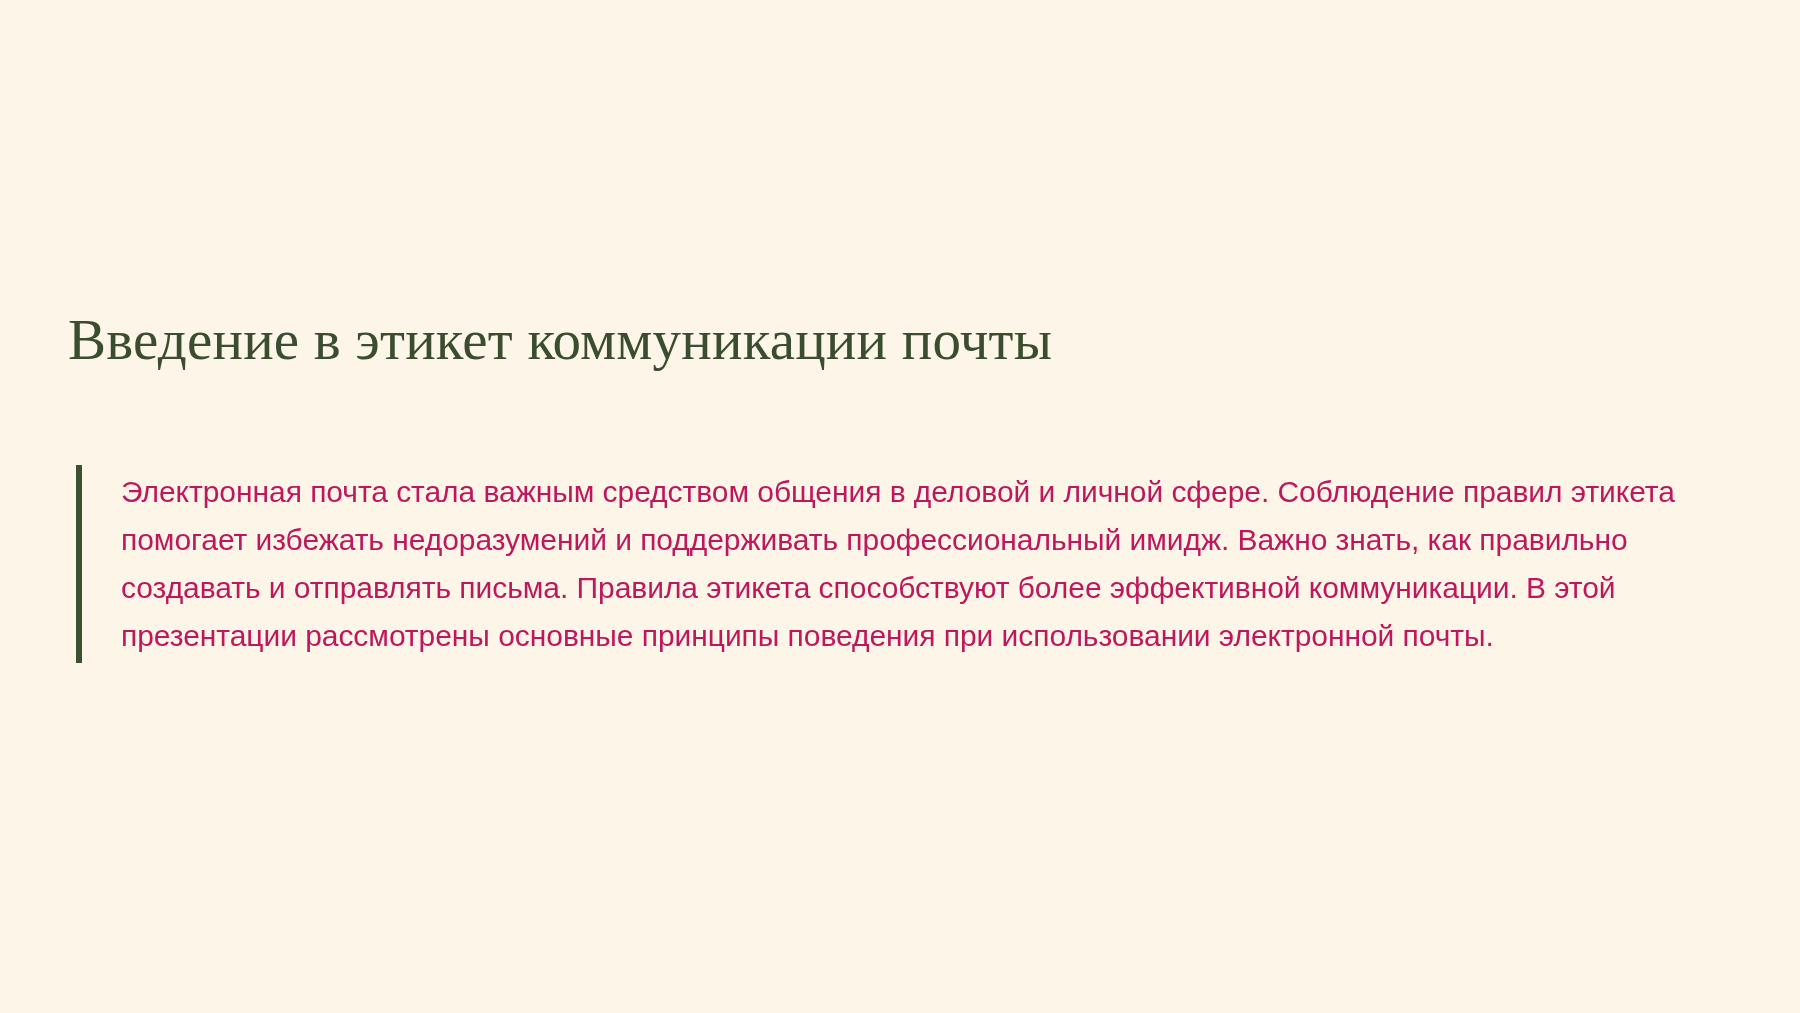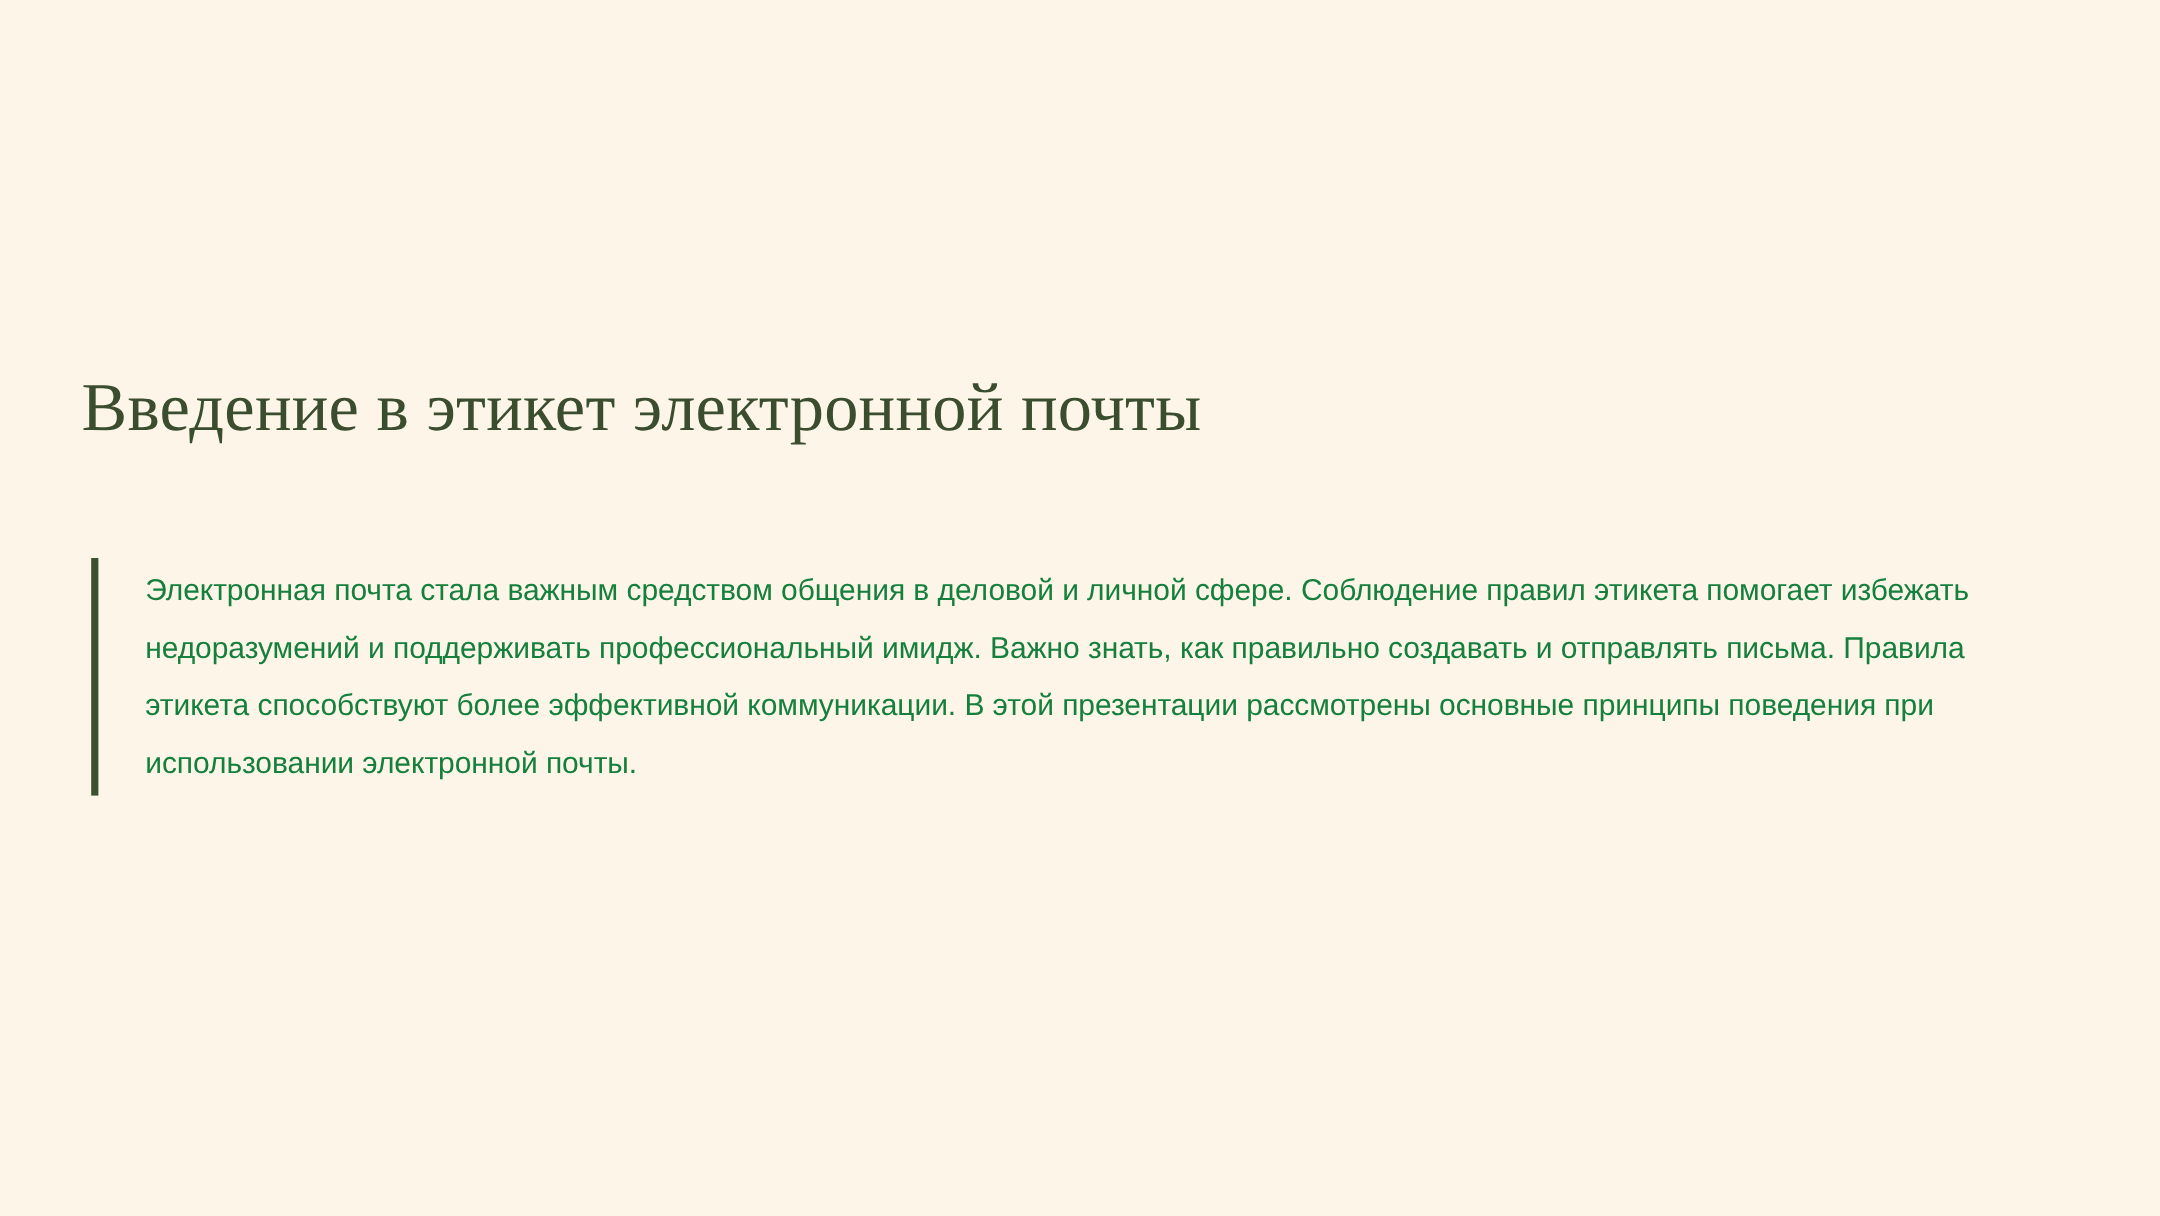--- a/index.html
+++ b/index.html
@@ -55,33 +55,33 @@
     background: #3C5130;
     align-self: stretch;
   }
 
   .body-text {
     flex: 1 1 auto;
     padding-left: 39px;
     padding-top: 3px;
     padding-bottom: 3px;
     font-family: "Liberation Sans", "DejaVu Sans", sans-serif;
-    font-size: 25px;
+    font-size: 30px;
     font-weight: 400;
     line-height: 48px;
-    color: #15803d;
+    color: #be185d;
     letter-spacing: -0.05px;
     text-align: left;
   }
 </style>
 </head>
 <body>
 
 <div class="slide">
 
-  <h1 class="slide-title">Введение в этикет электронной почты</h1>
+  <h1 class="slide-title">Введение в этикет коммуникации почты</h1>
 
   <div class="body-block">
     <div class="accent-bar"></div>
     <p class="body-text">Электронная почта стала важным средством общения в деловой и личной сфере. Соблюдение правил этикета помогает избежать недоразумений и поддерживать профессиональный имидж. Важно знать, как правильно создавать и отправлять письма. Правила этикета способствуют более эффективной коммуникации. В этой презентации рассмотрены основные принципы поведения при использовании электронной почты.</p>
   </div>
 
 </div>
 
 </body></html>

